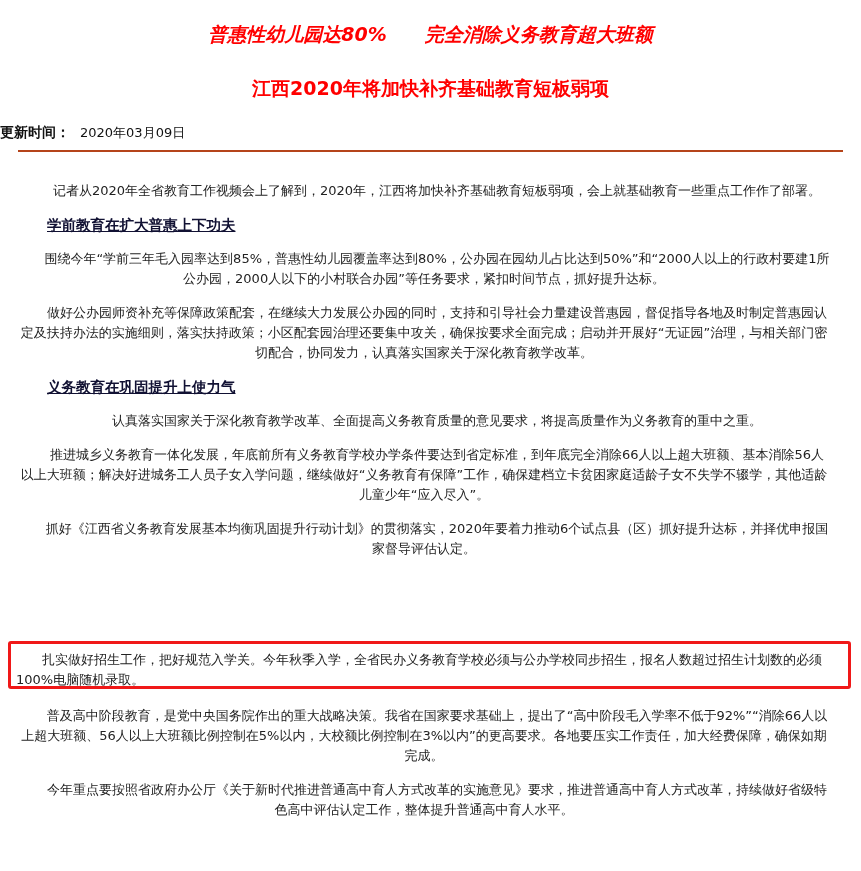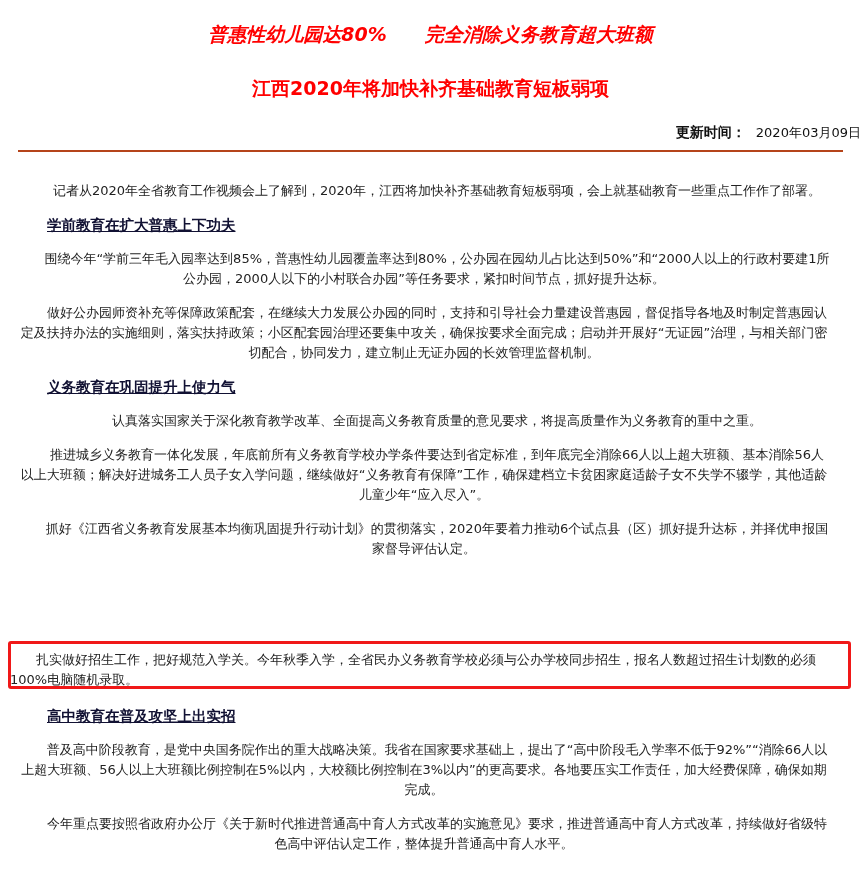--- a/index.html
+++ b/index.html
@@ -26,21 +26,21 @@
       letter-spacing: 0px;
       white-space: pre;
     }
     .title.t1 { top: 22px; font-style: italic; }
     .title.t2 { top: 56px; margin-top: 20px; }
     .meta {
       position: absolute;
       top: 124px;
       left: 0;
       width: 861px;
-      text-align: right;
+      text-align: left;
       font-size: 13px;
       color: #111;
     }
     .meta .label { font-weight: bold; font-size: 14px; }
     .meta .value { font-size: 13px; margin-left: 10px; }
     .divider {
       position: absolute;
       top: 150px;
       left: 18px;
       width: 825px;
@@ -76,21 +76,21 @@
       left: 8px;
       top: 641px;
       width: 843px;
       height: 48px;
       border: 3px solid #f01818;
       border-radius: 3px;
       box-sizing: border-box;
     }
     .hl-para {
       position: absolute;
-      left: 10px;
+      left: 16px;
       top: 650px;
       width: 812px;
       font-size: 13px;
       line-height: 20px;
       margin: 0;
       text-indent: 2em;
       word-break: break-all;
     }
     .article2 {
       position: absolute;
@@ -111,28 +111,27 @@
   <span class="label">更新时间：</span><span class="value">2020年03月09日</span>
 </div>
 
 <div class="divider"></div>
 
 <div class="article">
   <p class="para p-gap">记者从2020年全省教育工作视频会上了解到，2020年，江西将加快补齐基础教育短板弱项，会上就基础教育一些重点工作作了部署。</p>
 
   <h3 class="heading">学前教育在扩大普惠上下功夫</h3>
   <p class="para p-gap">围绕今年“学前三年毛入园率达到85%，普惠性幼儿园覆盖率达到80%，公办园在园幼儿占比达到50%”和“2000人以上的行政村要建1所公办园，2000人以下的小村联合办园”等任务要求，紧扣时间节点，抓好提升达标。</p>
-  <p class="para p-gap">做好公办园师资补充等保障政策配套，在继续大力发展公办园的同时，支持和引导社会力量建设普惠园，督促指导各地及时制定普惠园认定及扶持办法的实施细则，落实扶持政策；小区配套园治理还要集中攻关，确保按要求全面完成；启动并开展好“无证园”治理，与相关部门密切配合，协同发力，建立制止无证办园的长效管理监督机制。</p>
+  <p class="para p-gap">做好公办园师资补充等保障政策配套，在继续大力发展公办园的同时，支持和引导社会力量建设普惠园，督促指导各地及时制定普惠园认定及扶持办法的实施细则，落实扶持政策；小区配套园治理还要集中攻关，确保按要求全面完成；启动并开展好“无证园”治理，与相关部门密切配合，协同发力，认真落实国家关于深化教育教学改革。</p>
 
   <h3 class="heading">义务教育在巩固提升上使力气</h3>
   <p class="para p-gap">认真落实国家关于深化教育教学改革、全面提高义务教育质量的意见要求，将提高质量作为义务教育的重中之重。</p>
   <p class="para p-gap">推进城乡义务教育一体化发展，年底前所有义务教育学校办学条件要达到省定标准，到年底完全消除66人以上超大班额、基本消除56人以上大班额；解决好进城务工人员子女入学问题，继续做好“义务教育有保障”工作，确保建档立卡贫困家庭适龄子女不失学不辍学，其他适龄儿童少年“应入尽入”。</p>
   <p class="para p-gap">抓好《江西省义务教育发展基本均衡巩固提升行动计划》的贯彻落实，2020年要着力推动6个试点县（区）抓好提升达标，并择优申报国家督导评估认定。</p>
 </div>
 
 <div class="highlight-box"></div>
 <p class="hl-para">扎实做好招生工作，把好规范入学关。今年秋季入学，全省民办义务教育学校必须与公办学校同步招生，报名人数超过招生计划数的必须100%电脑随机录取。</p>
 
 <div class="article2">
-  <h3 class="heading">高中教育在普及攻坚上出实招</h3>
   <p class="para p-gap">普及高中阶段教育，是党中央国务院作出的重大战略决策。我省在国家要求基础上，提出了“高中阶段毛入学率不低于92%”“消除66人以上超大班额、56人以上大班额比例控制在5%以内，大校额比例控制在3%以内”的更高要求。各地要压实工作责任，加大经费保障，确保如期完成。</p>
   <p class="para p-gap">今年重点要按照省政府办公厅《关于新时代推进普通高中育人方式改革的实施意见》要求，推进普通高中育人方式改革，持续做好省级特色高中评估认定工作，整体提升普通高中育人水平。</p>
 </div>
 
 </body></html>

